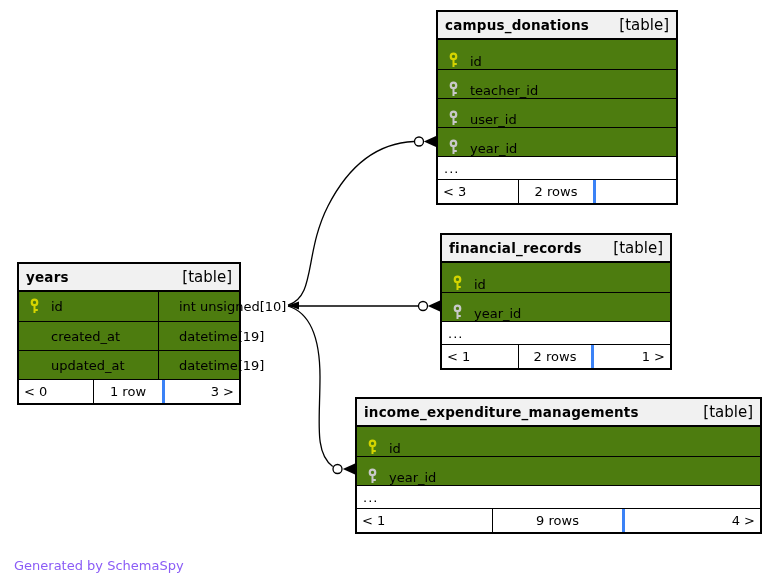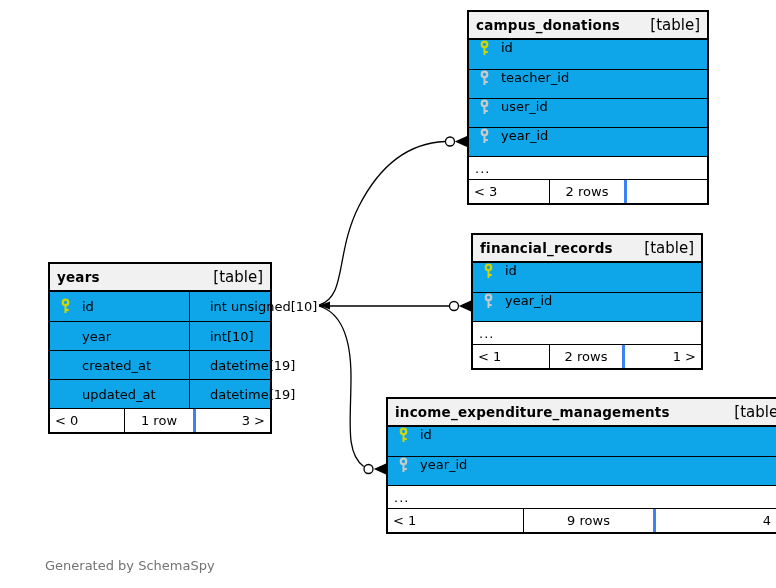--- a/index.html
+++ b/index.html
@@ -3,43 +3,43 @@
 <meta charset="utf-8">
 <style>
   * { margin: 0; padding: 0; box-sizing: border-box; }
   html, body { background: #ffffff; }
   body {
     width: 776px; height: 588px;
     font-family: "DejaVu Sans", "Liberation Sans", sans-serif;
     position: relative; overflow: hidden;
     color: #000;
   }
-  .canvas { position: absolute; inset: 0; margin-left: 31px; }
+  .canvas { position: absolute; inset: 0; }
   svg.edges { position: absolute; left: 0; top: 0; }
 
   .tnode {
     position: absolute;
     background: #ffffff;
     border: 2px solid #000;
     font-size: 13px;
   }
   .thead {
     height: 28px;
     background: #f1f1f1;
     border-bottom: 2px solid #000;
     display: flex; align-items: center; justify-content: space-between;
     padding: 0 7px;
   }
   .tname { font-weight: bold; font-size: 13.5px; letter-spacing: 0.2px; }
   .ttag  { font-weight: normal; font-size: 15px; }
 
   .trow {
     height: 29px;
-    display: flex; align-items: flex-start;
-    background: #0ea5e9;
+    display: flex; align-items: flex-end;
+    background: #4d7c0f;
   }
   .trow + .trow, .tellipsis, .tfoot { border-top: 1px solid #000; }
   .keycell {
     width: 30px; flex: 0 0 30px;
     display: flex; align-items: center; justify-content: center;
   }
   .colname { padding-left: 2px; white-space: nowrap; }
 
   .pk { color: #d4d400; }
   .fk { color: #c9c9c9; }
@@ -65,21 +65,21 @@
   .fcell-right { justify-content: flex-end; padding-right: 5px; }
 
   
   #node-campus    { left: 436px; top: 10px;  width: 242px; }
   #node-financial { left: 440px; top: 233px; width: 232px; }
   #node-income    { left: 355px; top: 397px; width: 407px; }
   #node-years     { left: 17px;  top: 262px; width: 224px; }
 
   .generated-note {
     position: absolute; left: 14px; top: 558px;
-    font-size: 13px; color: #737373;
+    font-size: 13px; color: #8b5cf6;
   }
 </style>
 </head>
 <body>
 
 <div class="canvas">
 
   <svg class="edges" width="776" height="588" viewBox="0 0 776 588">
 
     <g>
@@ -227,27 +227,20 @@
               <path d="M6 7.6 L6 16 M6 12.8 L9.6 12.8" stroke="currentColor" stroke-width="2.2" fill="none"></path>
             </svg>
         </span>
         <span class="colname">id</span>
       </div>
       <div class="typecell">int unsigned[10]</div>
     </div>
     <div class="trow">
       <div class="namecell">
         <span class="keycell"></span>
-        <span class="colname">year</span>
-      </div>
-      <div class="typecell">int[10]</div>
-    </div>
-    <div class="trow">
-      <div class="namecell">
-        <span class="keycell"></span>
         <span class="colname">created_at</span>
       </div>
       <div class="typecell">datetime[19]</div>
     </div>
     <div class="trow">
       <div class="namecell">
         <span class="keycell"></span>
         <span class="colname">updated_at</span>
       </div>
       <div class="typecell">datetime[19]</div>

